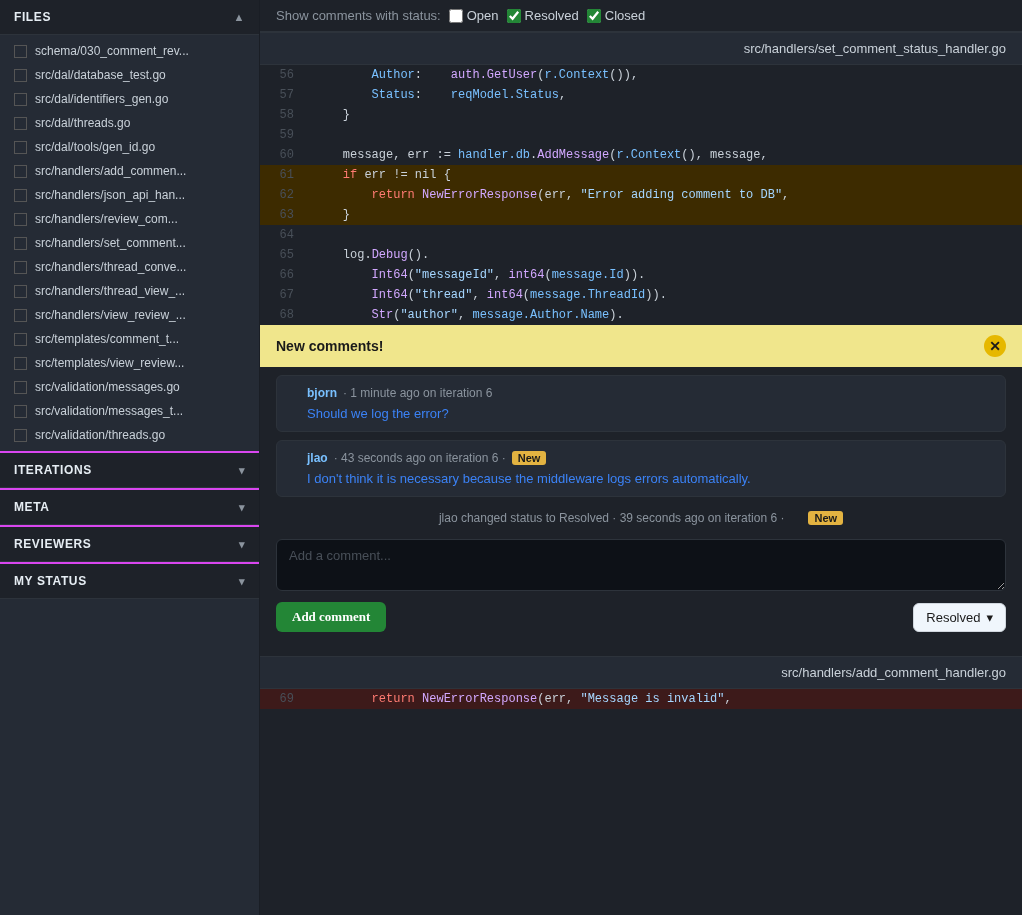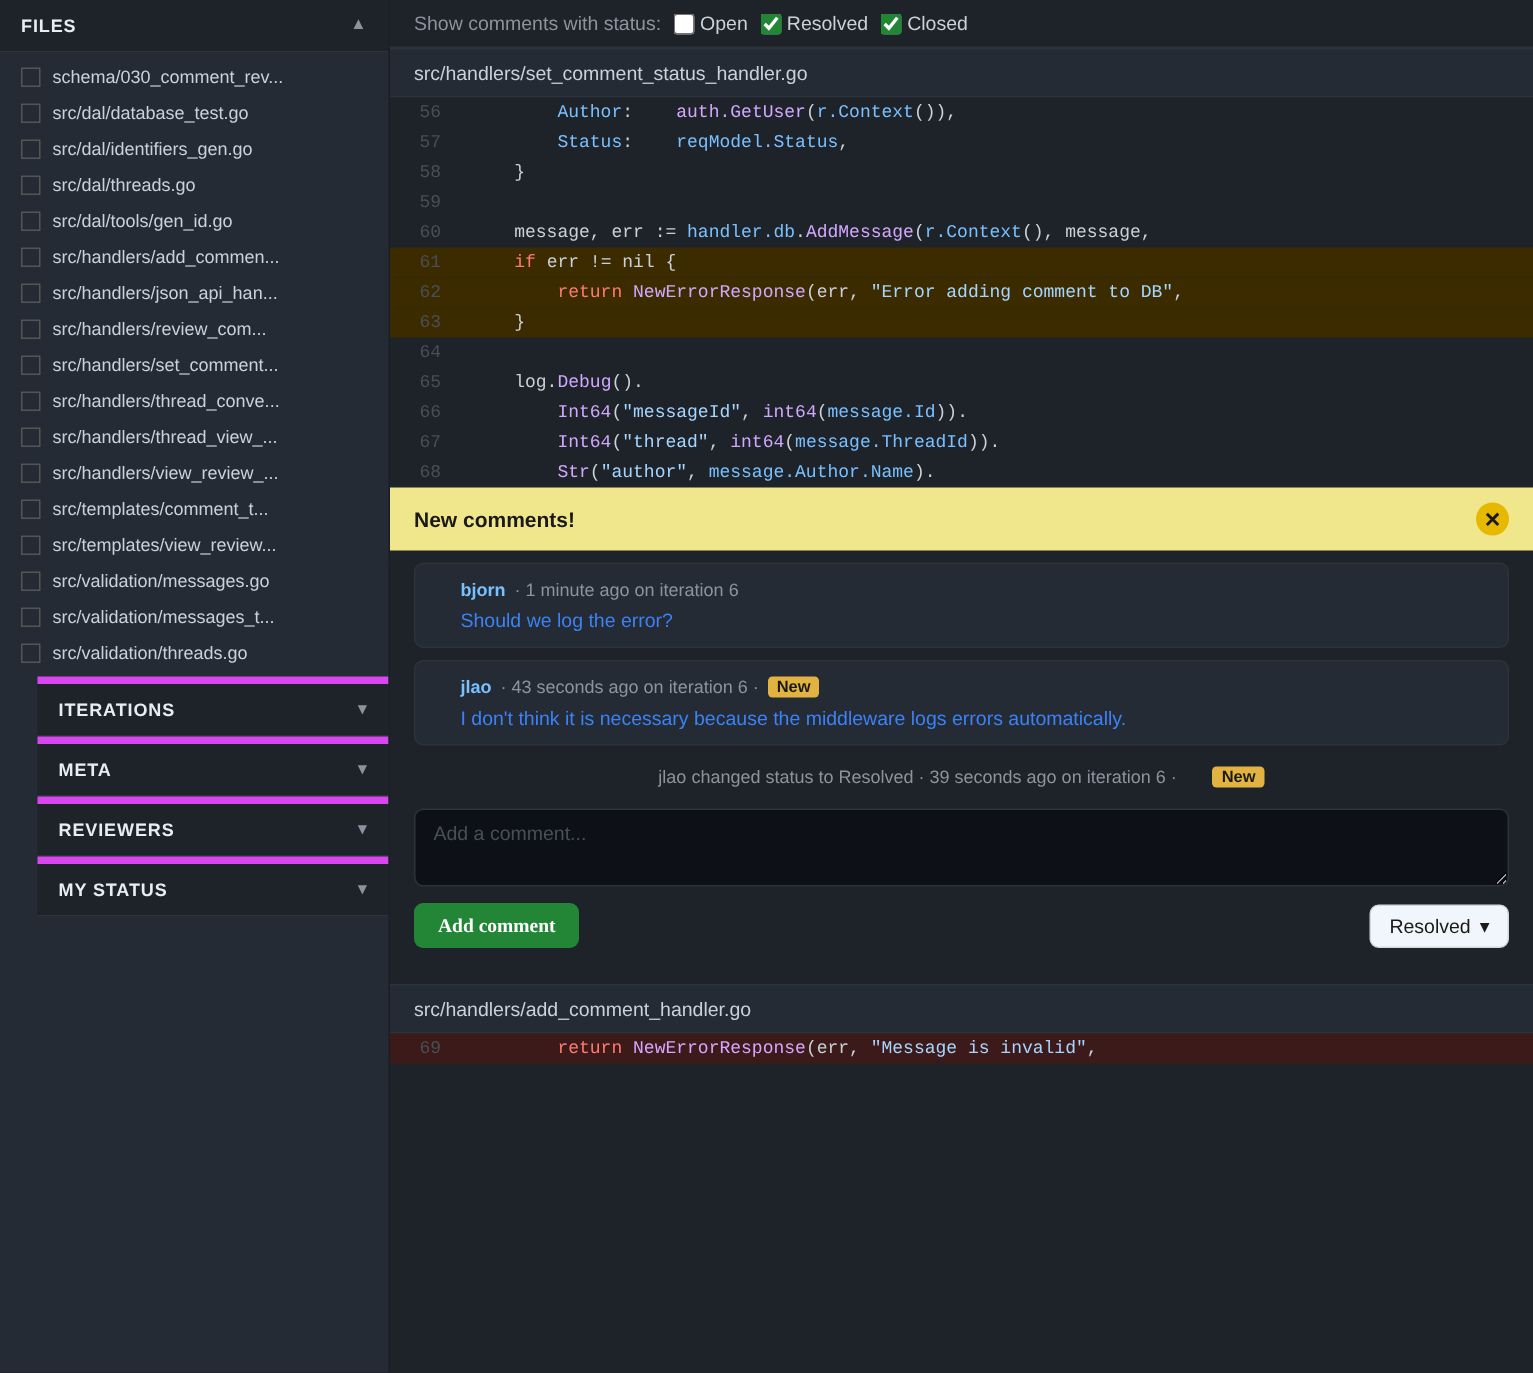--- a/index.html
+++ b/index.html
@@ -20,20 +20,21 @@
       min-width: 260px;
       background: #252b35;
       display: flex;
       flex-direction: column;
       overflow-y: auto;
       border-right: 1px solid #1a1e25;
     }
 
     .sidebar-section-header {
       display: flex;
+      align-items: center;
       justify-content: space-between;
       padding: 10px 14px;
       background: #1e2229;
       color: #e6edf3;
       font-weight: 700;
       font-size: 12px;
       letter-spacing: 0.05em;
       cursor: pointer;
       border-bottom: 1px solid #2d333b;
     }
@@ -67,22 +68,21 @@
     }
 
     .file-name {
       white-space: nowrap;
       overflow: hidden;
       text-overflow: ellipsis;
       font-size: 12px;
     }
 
     .sidebar-collapsible {
-      border-top: 5px solid #d946ef;
-      margin-left: 25px;
+      border-top: 2px solid #d946ef;
     }
 
     
     #main {
       flex: 1;
       display: flex;
       flex-direction: column;
       overflow: hidden;
     }
 
@@ -124,20 +124,21 @@
     }
 
     
     .file-header {
       background: #252b35;
       padding: 8px 16px;
       font-size: 13px;
       color: #c9d1d9;
       border-bottom: 1px solid #2d333b;
       border-top: 1px solid #2d333b;
+      text-align: right;
     }
 
     
     .code-block {
       font-family: 'Consolas', 'Courier New', monospace;
       font-size: 12px;
       background: #1e2229;
     }
 
     .code-line {

